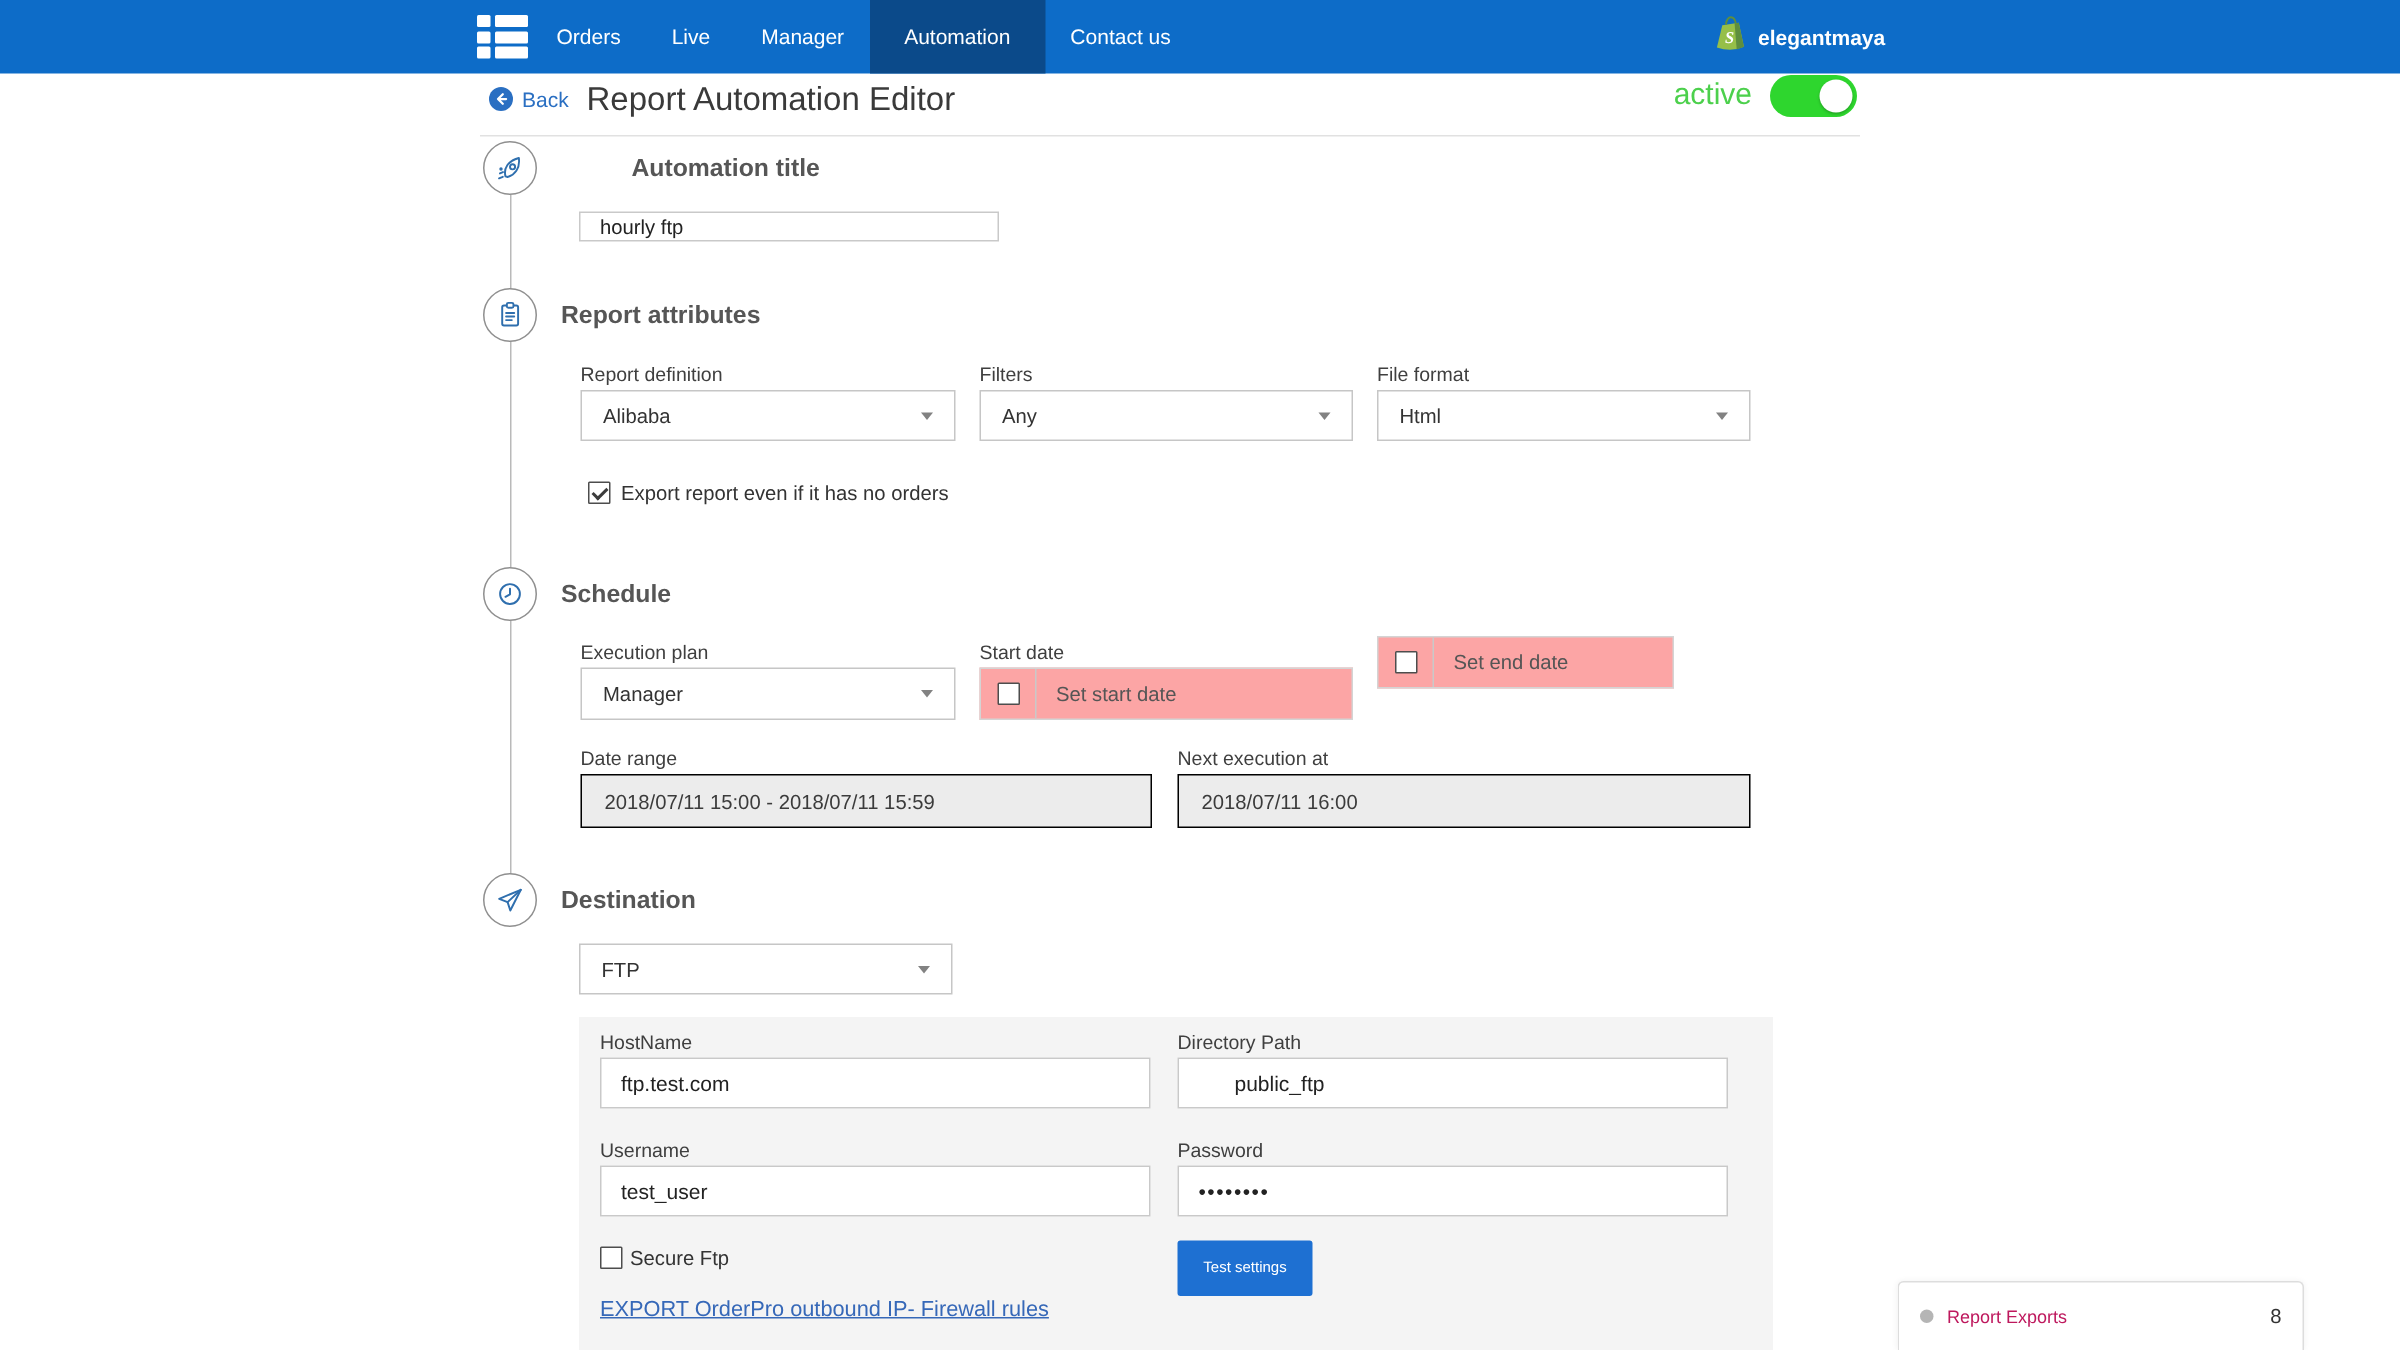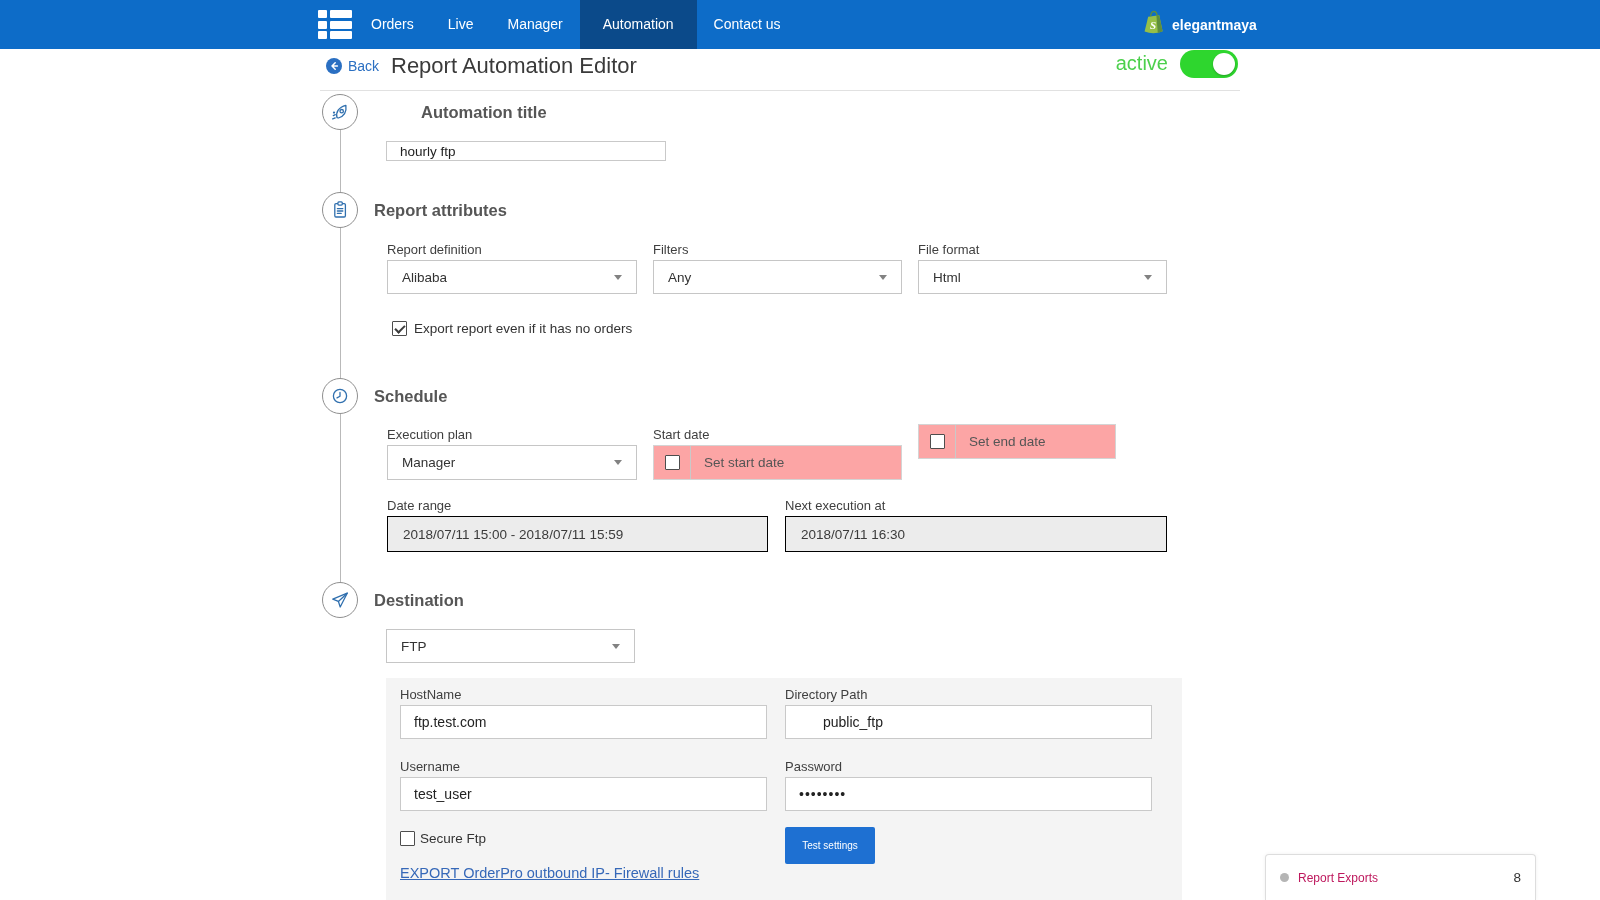--- a/index.html
+++ b/index.html
@@ -194,21 +194,21 @@
     <span class="ph">Set end date</span>
   </div>
 
   <div class="field-label" style="left:387px; top:498px;">Date range</div>
   <div class="field-label" style="left:785px; top:498px;">Next execution at</div>
 
   <div class="disabled-field" style="left:387px; top:516px; width:381px; height:36px;">
     <span>2018/07/11 15:00 - 2018/07/11 15:59</span>
   </div>
   <div class="disabled-field" style="left:785px; top:516px; width:382px; height:36px;">
-    <span>2018/07/11 16:30</span>
+    <span>2018/07/11 16:00</span>
   </div>
 
   <div class="section-h" style="left:374px; top:591px;">Destination</div>
 
   <div class="select-box" style="left:386px; top:629px; width:249px; height:34px;">
     <span>FTP</span>
     <span class="caret"></span>
   </div>
 
   <div class="ftp-panel"></div>

